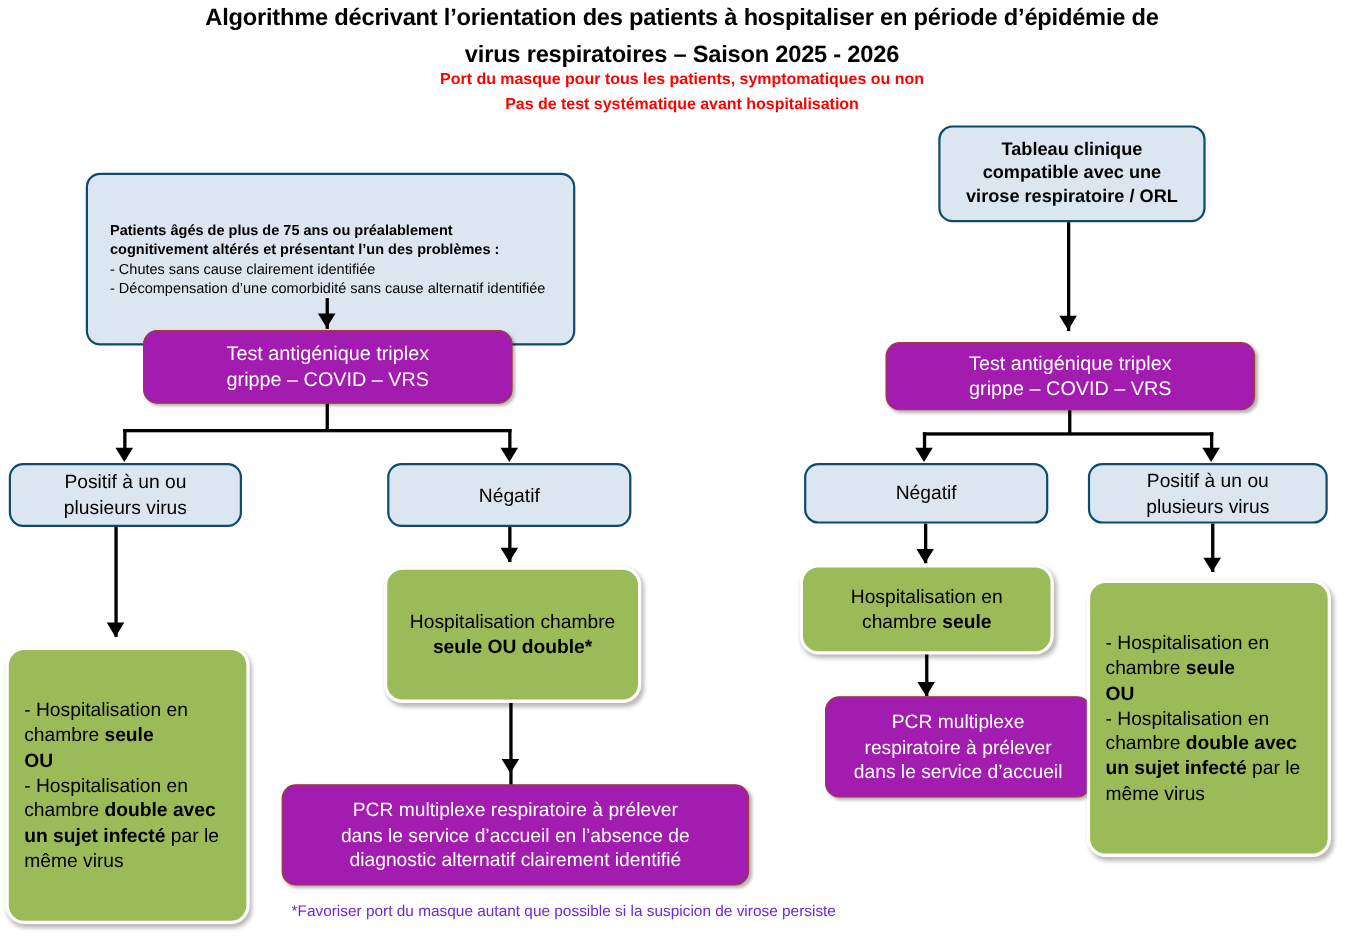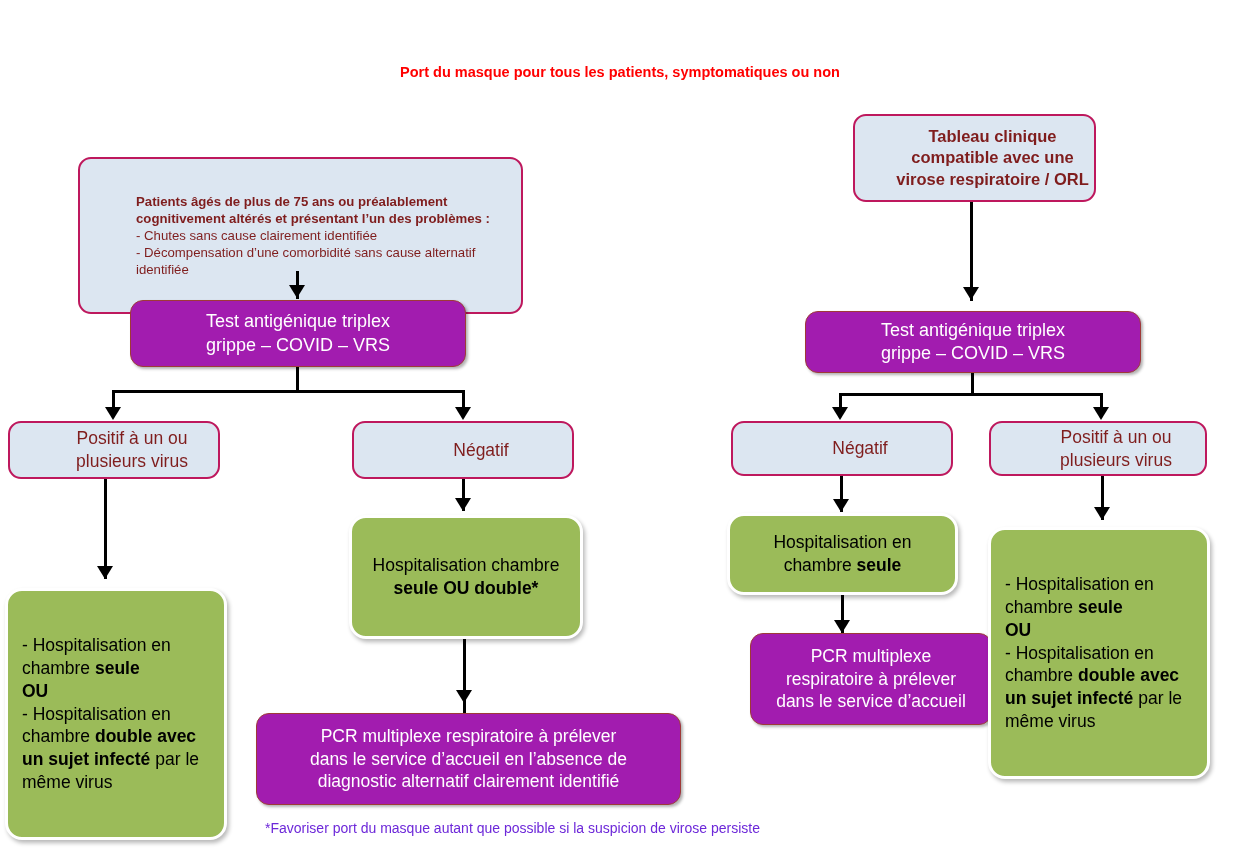--- a/index.html
+++ b/index.html
@@ -63,24 +63,23 @@
     display: flex;
     align-items: center;
     justify-content: center;
     text-align: center;
     line-height: 1.30;
   }
   .node .txt { width: 100%; }
 
   .node.blue {
     background: #DCE6F1;
-    border: 2px solid #be185d;
+    border: 2px solid #0c4a6e;
     border-radius: 13px;
-    color: #7f1d1d;
-    padding-left: 36px;
+    color: #000000;
   }
   .node.red {
     background: #a21caf;
     border: 1px solid #9E3A38;
     border-radius: 13px;
     color: #FFFFFF;
     box-shadow: 2px 2px 3px rgba(0,0,0,0.30);
   }
   .node.green {
     background: #9BBB59;
@@ -119,21 +118,26 @@
     border-left: 8px solid transparent;
     border-right: 8px solid transparent;
     border-top: 13px solid #000000;
   }
 </style>
 </head>
 <body>
 
 <div id="canvas">
 
+  <div class="title-main">
+    <div>Algorithme décrivant l’orientation des patients à hospitaliser en période d’épidémie de</div>
+    <div>virus respiratoires – Saison 2025 - 2026</div>
+  </div>
   <div class="title-sub" id="subtitle1">Port du masque pour tous les patients, symptomatiques ou non</div>
+  <div class="title-sub" id="subtitle2">Pas de test systématique avant hospitalisation</div>
 
   <div class="node blue left-align" style="left:78px; top:114px; width:445px; height:157px;margin-top:43px;">
     <div class="txt fs13" style="padding:2px 10px 2px 20px;">
       <div class="bold">Patients âgés de plus de 75 ans ou préalablement</div>
       <div class="bold">cognitivement altérés et présentant l’un des problèmes :</div>
       <div>- Chutes sans cause clairement identifiée</div>
       <div>- Décompensation d’une comorbidité sans cause alternatif identifiée</div>
     </div>
   </div>
 

